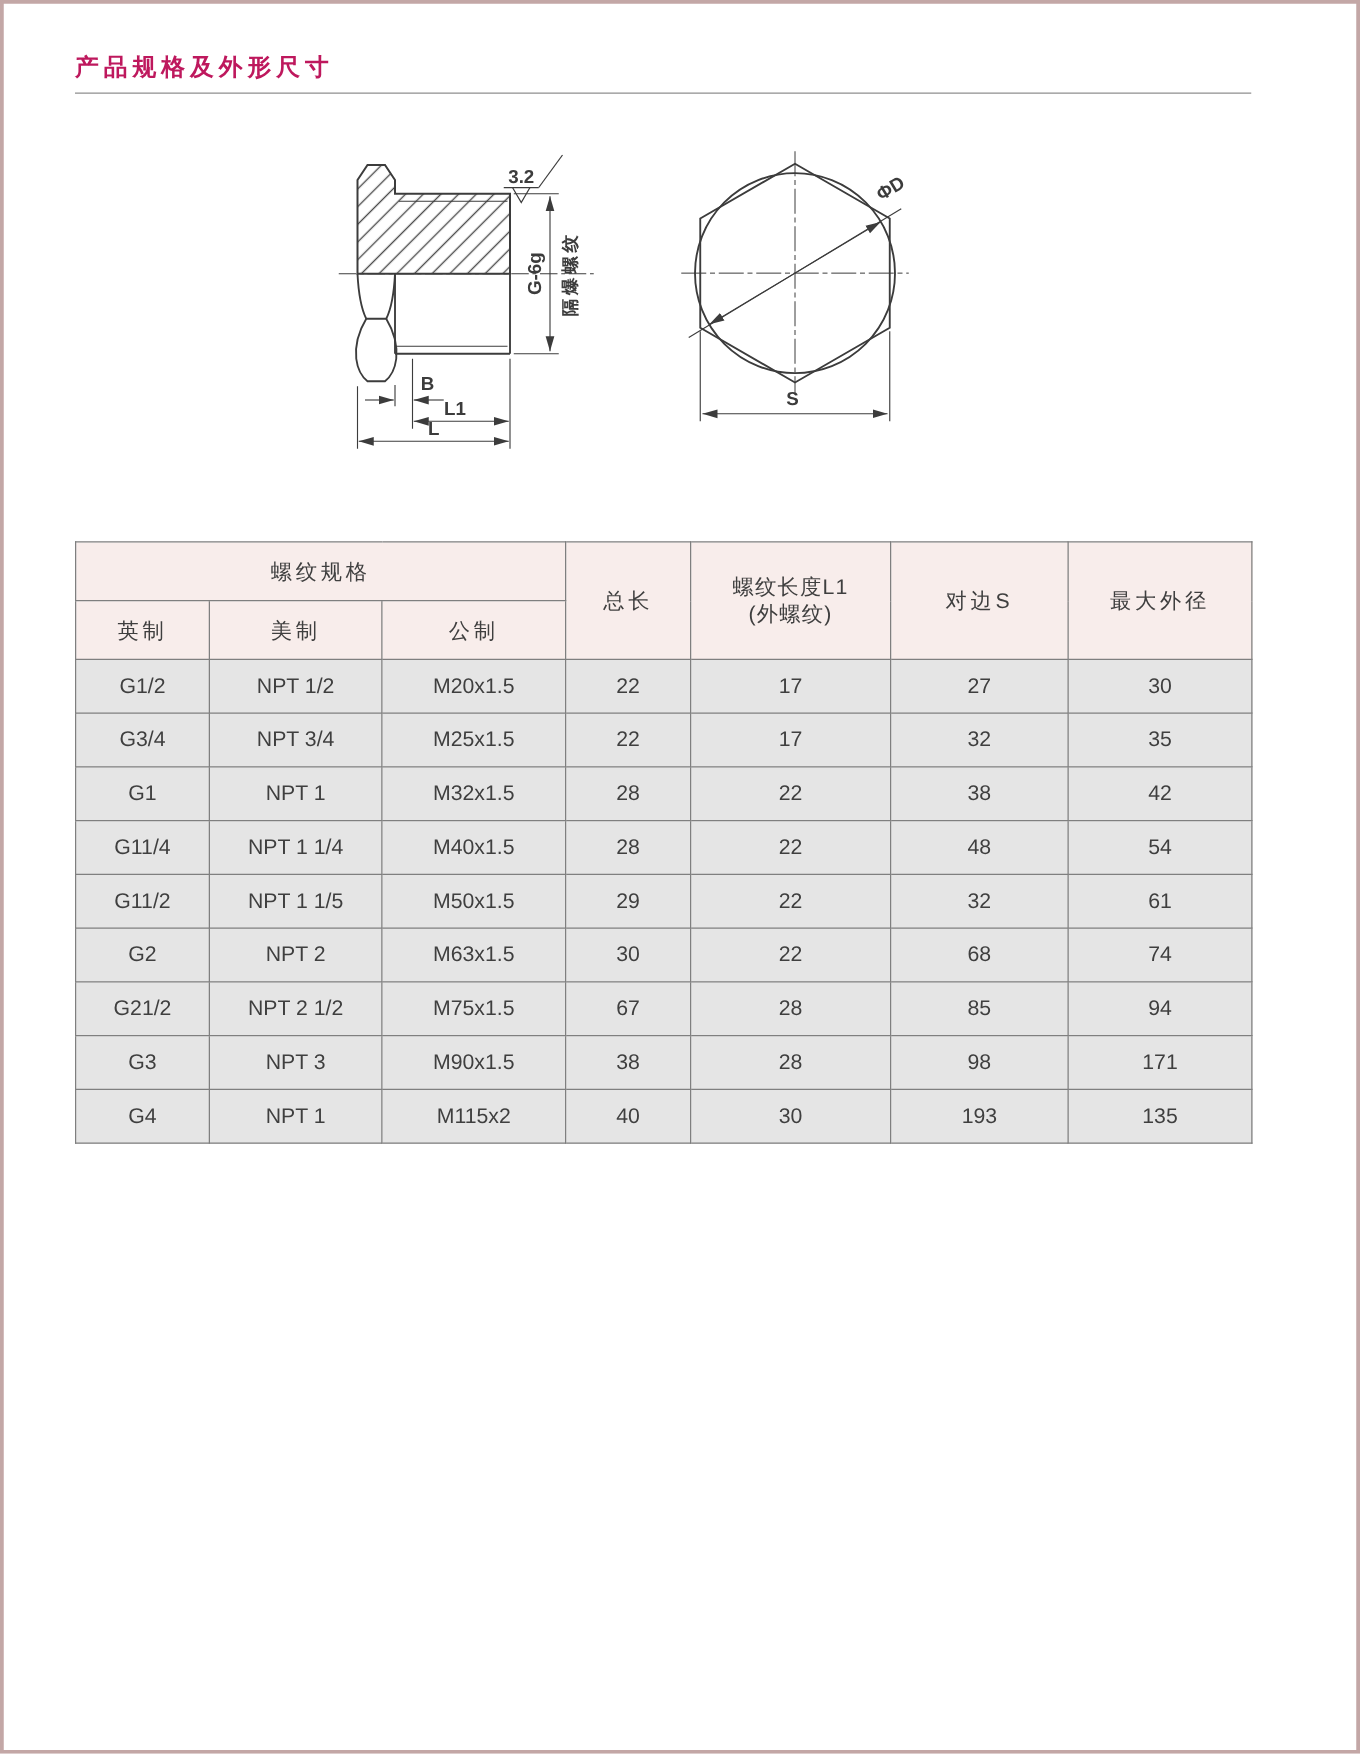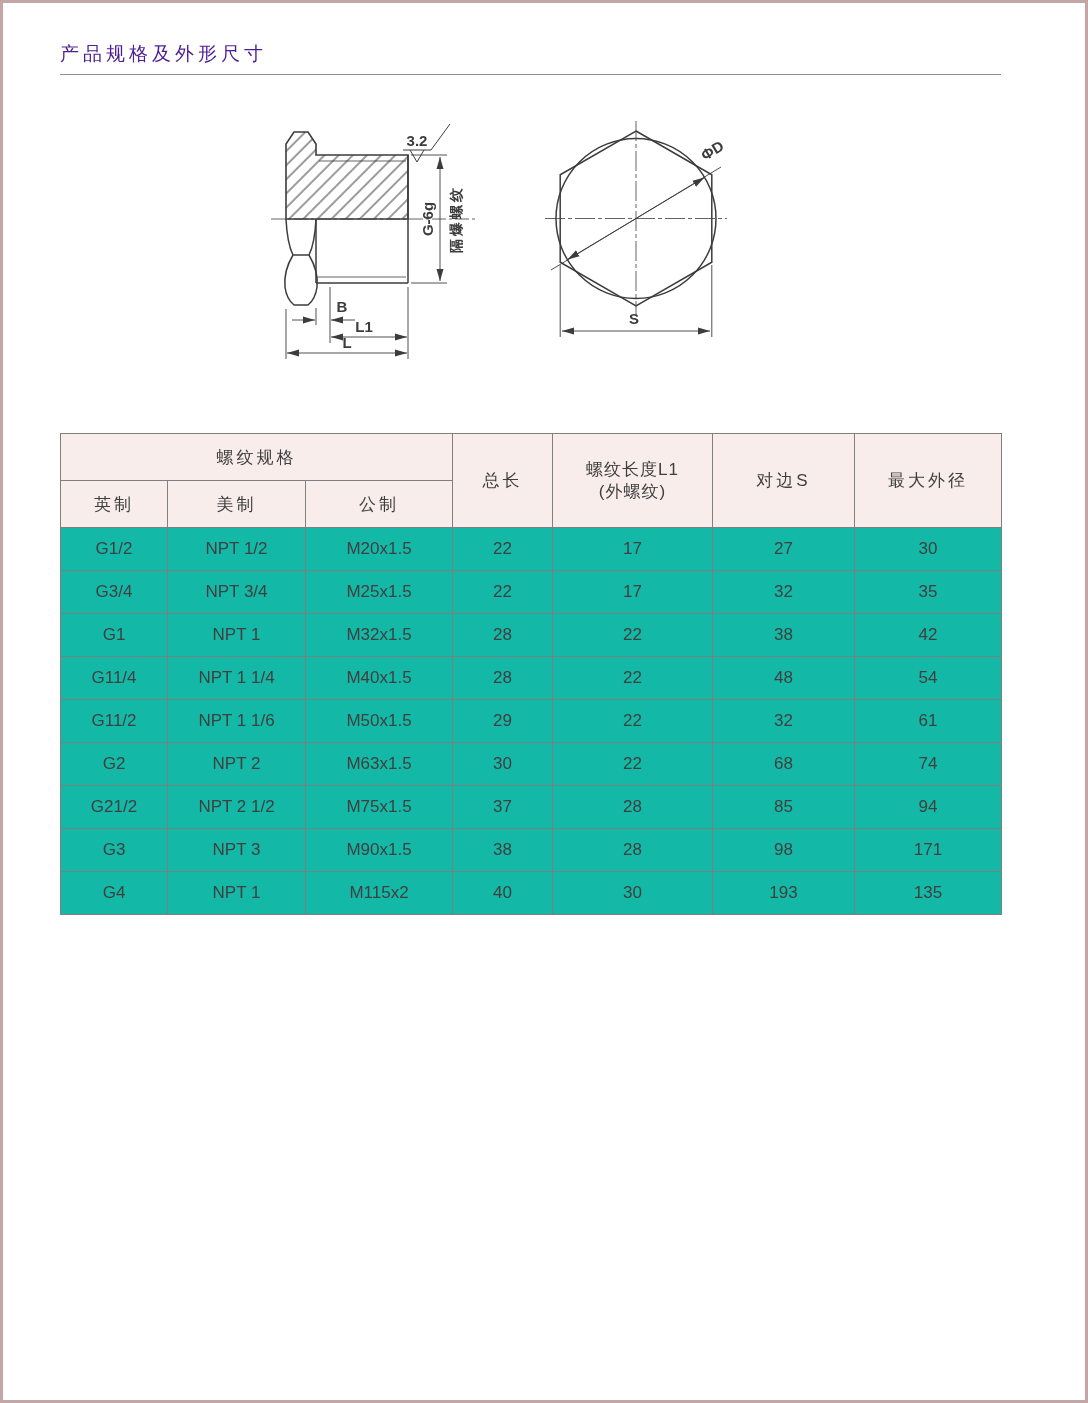--- a/index.html
+++ b/index.html
@@ -4,21 +4,21 @@
 <style>
   * { margin:0; padding:0; box-sizing:border-box; }
   html,body { background:#fff; }
   body { font-family:"Liberation Sans","DejaVu Sans",sans-serif; }
   .page {
     position:relative; width:1088px; height:1403px; background:#ffffff;
     border:3px solid #c3a7a6; overflow:hidden;
   }
   .page-title {
     position:absolute; left:57px; top:38px;
-    font-size:19px; letter-spacing:4px; color:#4c1d95; font-weight:400;
+    font-size:19px; letter-spacing:4px; color:#be185d; font-weight:700;
   }
   .title-rule {
     position:absolute; left:57px; top:71px; width:941px; height:0;
     border-top:1px solid #8f8f8f;
   }
   .drawing {
     position:absolute; left:265px; top:100px; width:475px; height:265px;font-weight:bold;
   }
   .drawing svg { display:block; width:100%; height:100%; }
   .drawing text { font-family:"Liberation Sans","DejaVu Sans",sans-serif; fill:#3c3c3c; }
@@ -27,21 +27,21 @@
     position:absolute; left:57px; top:430px; width:941px;
     border-collapse:collapse; table-layout:fixed;
     color:#3f3f3f; font-size:17px;padding-left:19px;
   }
   .spec-table th, .spec-table td {
     border:1px solid #7f7f7f; text-align:center; vertical-align:middle;
     font-weight:400; padding:0;
   }
   .spec-table thead th { background:#f8edeb; letter-spacing:3px; }
   .spec-table thead tr { height:47px; }
-  .spec-table tbody tr { height:43px; background:#14b8a6; }
+  .spec-table tbody tr { height:43px; background:#e5e5e5; }
   .spec-table .sub2 { line-height:1.25; letter-spacing:1px; }
 </style>
 </head>
 <body>
 
 <div class="page">
 
   <div class="page-title">产品规格及外形尺寸</div>
   <div class="title-rule"></div>
 
@@ -180,41 +180,41 @@
         <td>G11/4</td>
         <td>NPT 1 1/4</td>
         <td>M40x1.5</td>
         <td>28</td>
         <td>22</td>
         <td>48</td>
         <td>54</td>
       </tr>
       <tr>
         <td>G11/2</td>
-        <td>NPT 1 1/6</td>
+        <td>NPT 1 1/5</td>
         <td>M50x1.5</td>
         <td>29</td>
         <td>22</td>
         <td>32</td>
         <td>61</td>
       </tr>
       <tr>
         <td>G2</td>
         <td>NPT 2</td>
         <td>M63x1.5</td>
         <td>30</td>
         <td>22</td>
         <td>68</td>
         <td>74</td>
       </tr>
       <tr>
         <td>G21/2</td>
         <td>NPT 2 1/2</td>
         <td>M75x1.5</td>
-        <td>37</td>
+        <td>67</td>
         <td>28</td>
         <td>85</td>
         <td>94</td>
       </tr>
       <tr>
         <td>G3</td>
         <td>NPT 3</td>
         <td>M90x1.5</td>
         <td>38</td>
         <td>28</td>

